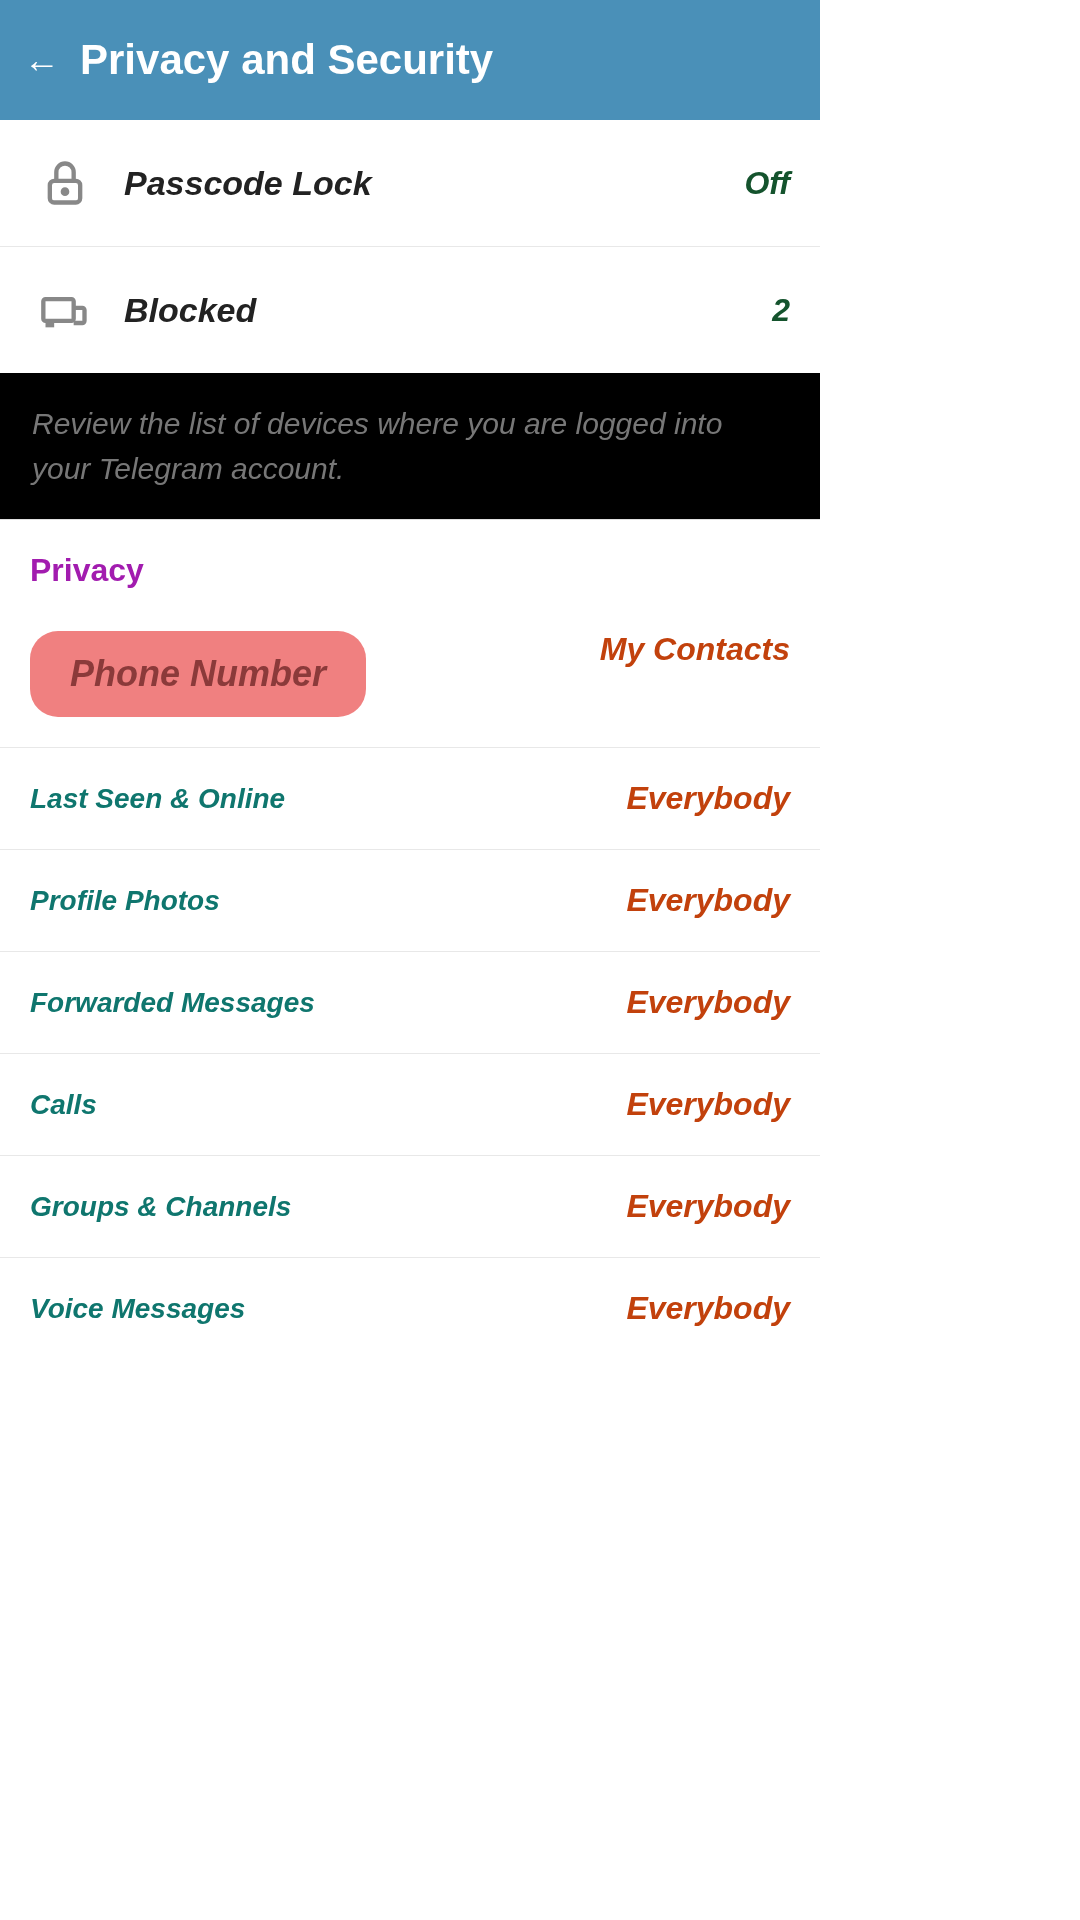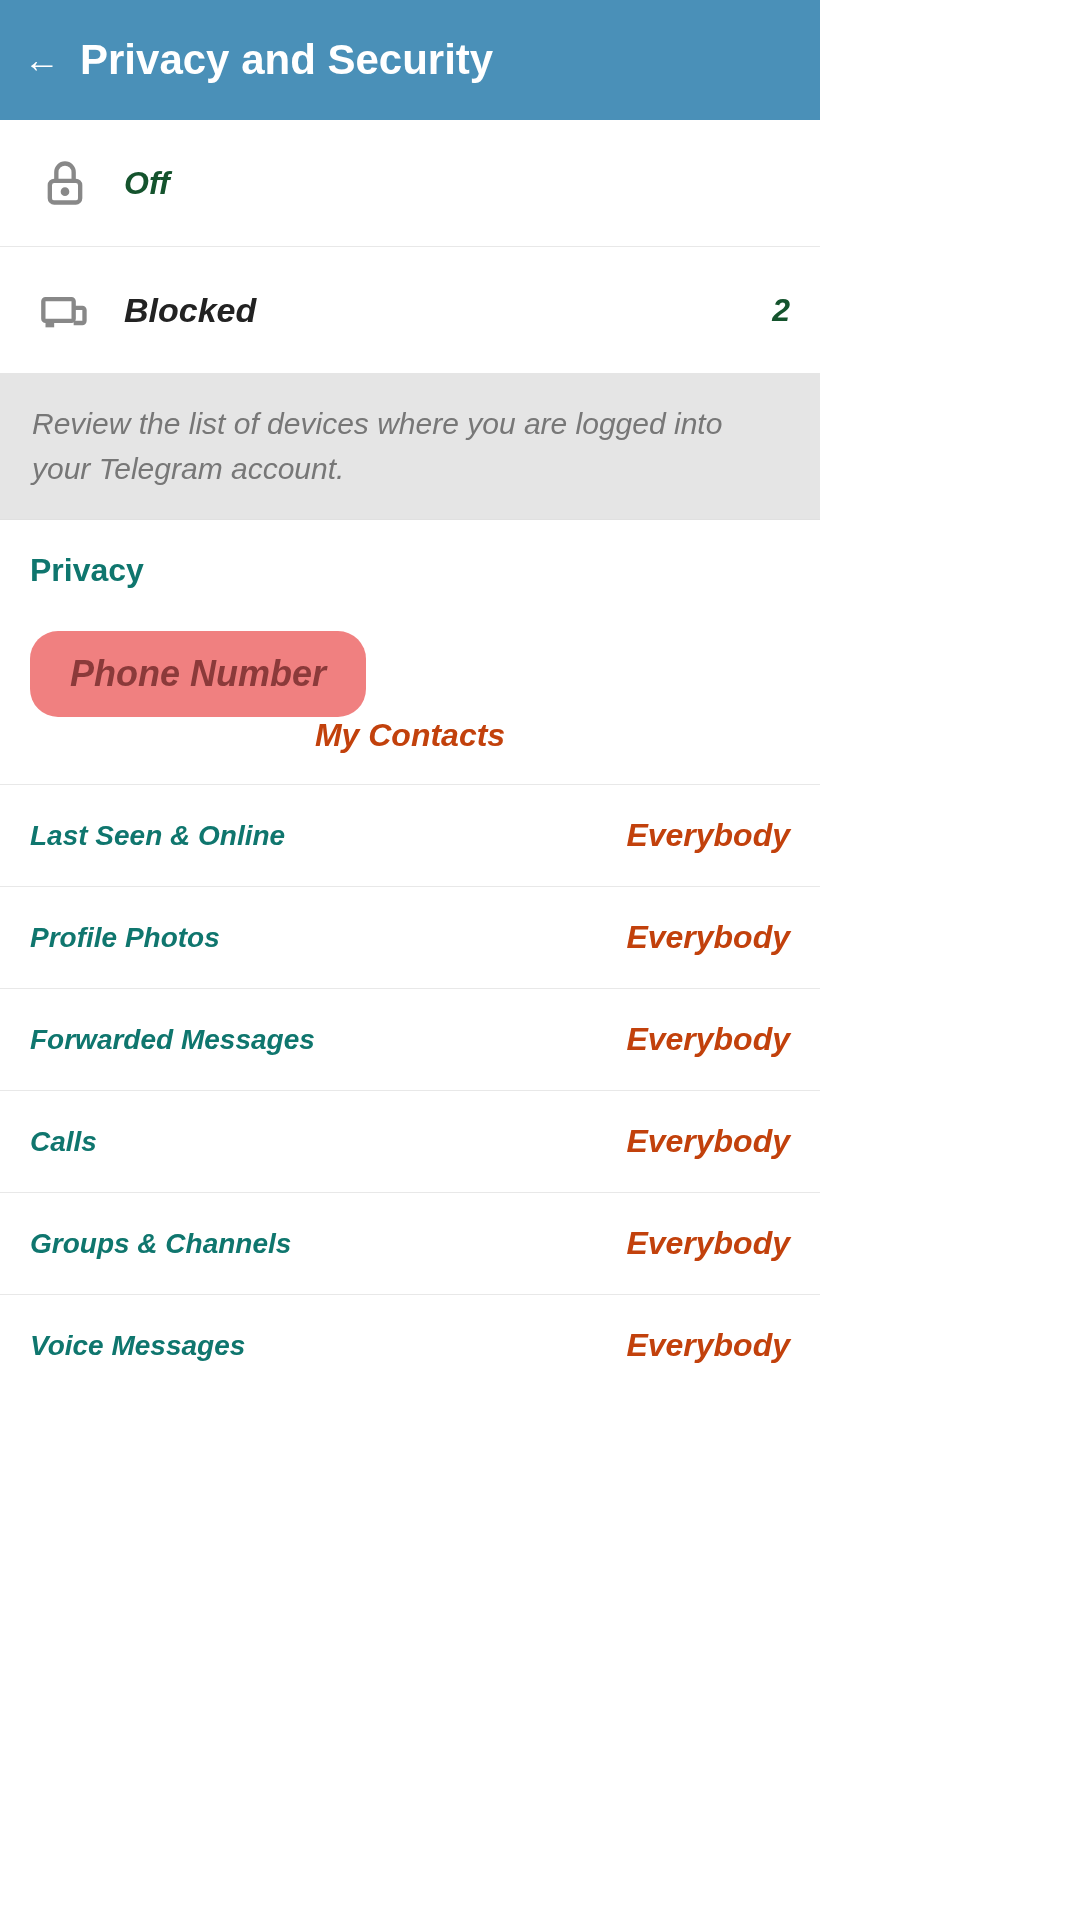--- a/index.html
+++ b/index.html
@@ -86,42 +86,42 @@
 
     .item-value {
       font-size: 32px;
       color: #14532d;
       font-weight: 600;
       font-style: italic;
     }
 
     
     .description-box {
-      background: #e5e5e5;
+      background: #000000;
       padding: 28px 32px;
       border-bottom: 1px solid #e0e0e0;
     }
 
     .description-text {
       font-size: 30px;
       color: #777777;
       font-style: italic;
       line-height: 1.5;
     }
 
     
     .section-header {
       padding: 32px 30px 12px 30px;
       background: #ffffff;
     }
 
     .section-title {
       font-size: 32px;
       font-weight: 700;
-      color: #0f766e;
+      color: #a21caf;
     }
 
     
     .privacy-item {
       display: flex;
       align-items: center;
       padding: 32px 30px;
       border-bottom: 1px solid #e8e8e8;
       cursor: pointer;
       background: #ffffff;
@@ -130,24 +130,22 @@
     .privacy-item.highlighted {
       background: transparent;
       padding: 0 30px;
       padding-top: 8px;
       padding-bottom: 8px;
       border-bottom: 1px solid #e8e8e8;
     }
 
     .privacy-item-inner {
       display: flex;
-      align-items: center;
       width: 100%;
       padding: 22px 0;
-      flex-direction: column;
     }
 
     .phone-highlight {
       background: #f08080;
       border-radius: 28px;
       padding: 22px 40px;
       margin-right: auto;
     }
 
     .privacy-label {
@@ -181,20 +179,21 @@
 <div class="settings-list">
 
   <div class="settings-item">
     <div class="item-icon">
       <svg viewBox="0 0 24 24">
         <rect x="5" y="11" width="14" height="10" rx="2" ry="2"></rect>
         <path d="M8 11V7a4 4 0 0 1 8 0v4"></path>
         <circle cx="12" cy="16" r="1" fill="#888888"></circle>
       </svg>
     </div>
+    <span class="item-label">Passcode Lock</span>
     <span class="item-value">Off</span>
   </div>
 
 
   <div class="settings-item">
     <div class="item-icon">
       <svg viewBox="0 0 24 24">
         <rect x="2" y="7" width="14" height="10" rx="1" ry="1"></rect>
         <path d="M16 11h4a1 1 0 0 1 1 1v5a1 1 0 0 1-1 1h-4"></path>
         <line x1="5" y1="17" x2="5" y2="19"></line>

